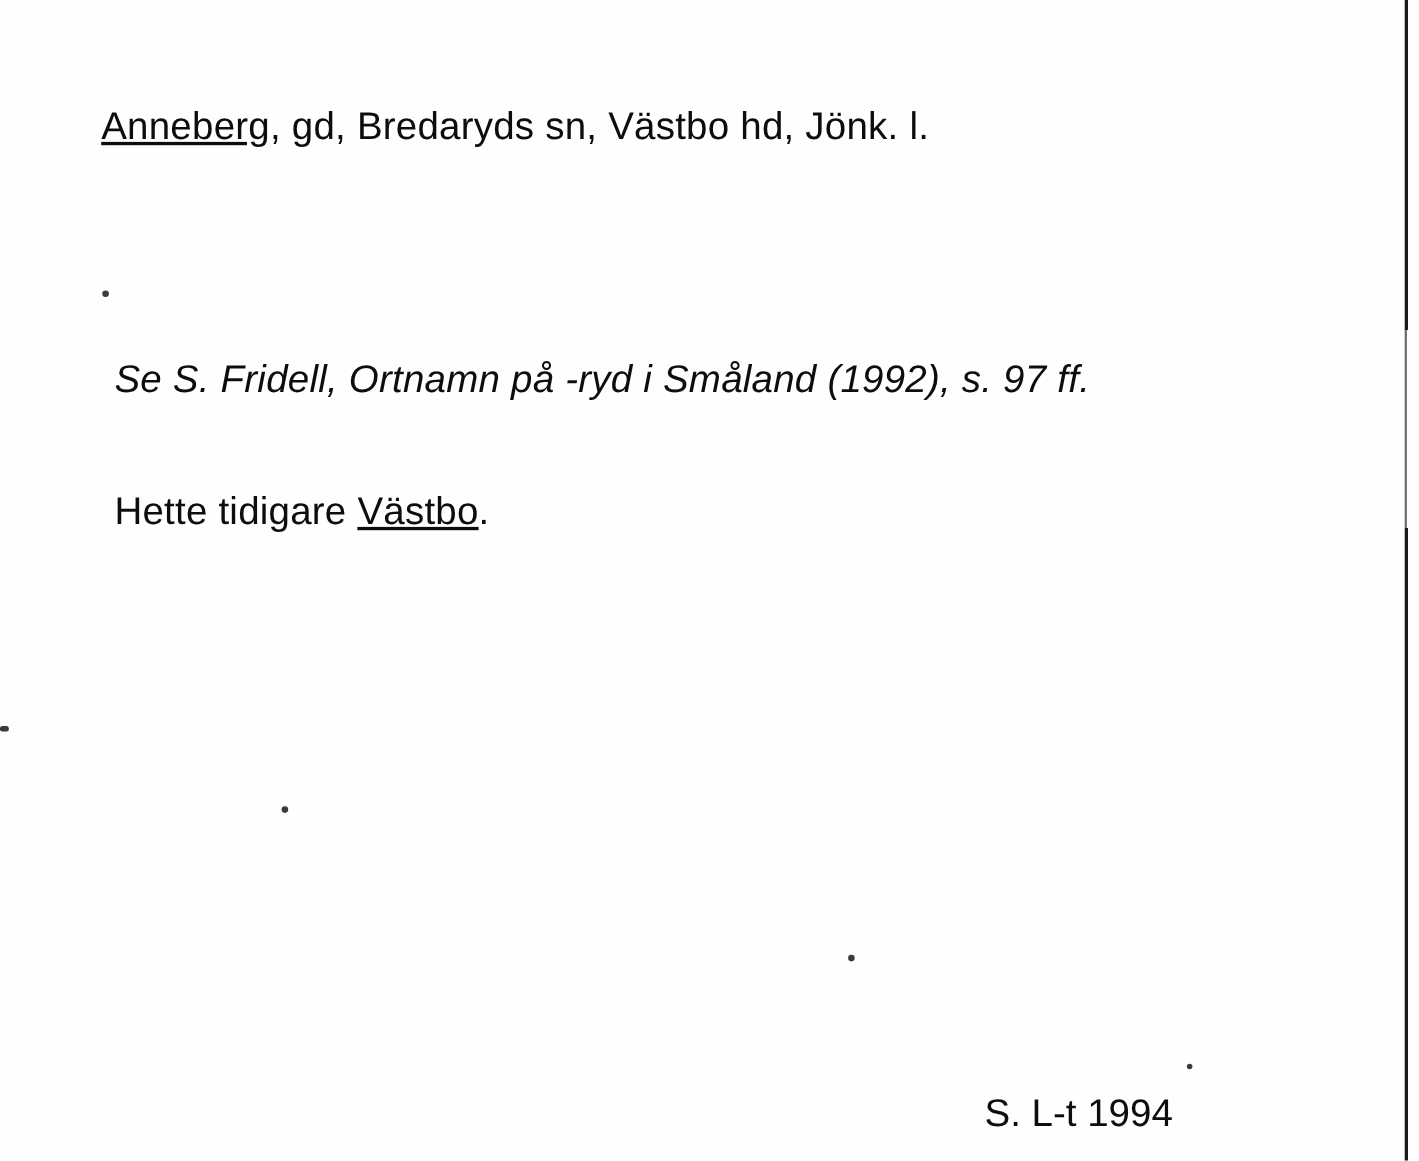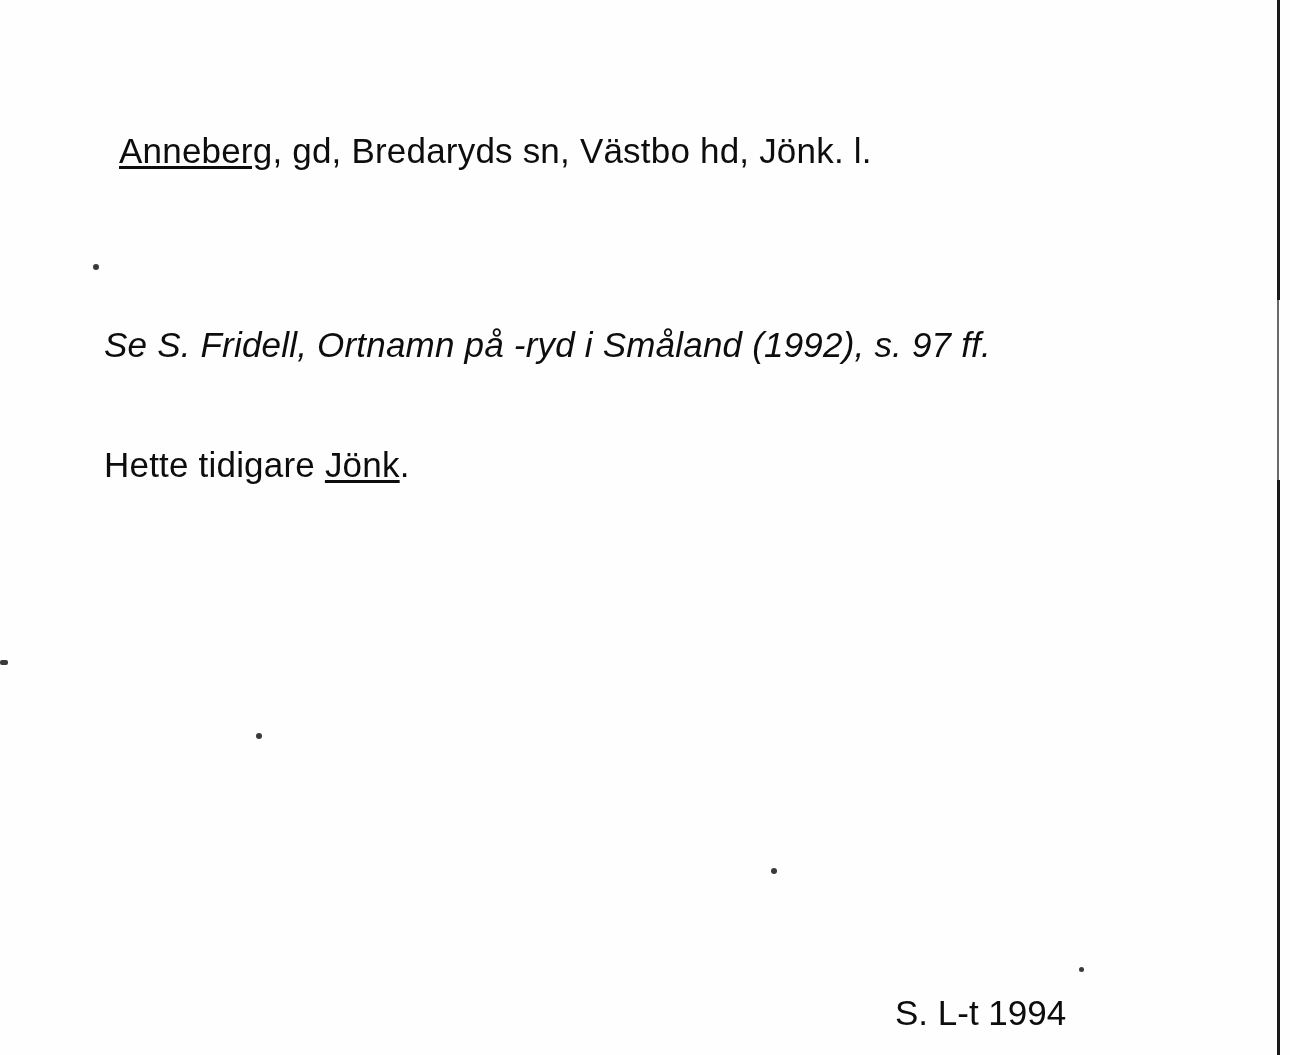--- a/index.html
+++ b/index.html
@@ -29,26 +29,25 @@
     bottom: 0;
     width: 3px;
     background: #1a1a1a;
   }
   .edge-line.seg-a { top: 0; height: 300px; left: 1277px; }
   .edge-line.seg-b { top: 300px; height: 180px; left: 1277px; width: 2px; background: #6b6b6b; }
   .edge-line.seg-c { top: 480px; bottom: 0; left: 1277px; }
 
   .headword-line {
     position: absolute;
-    left: 119px;
+    left: 92px;
     top: 95px;
     font-size: 35px;
     letter-spacing: 0.2px;
     white-space: nowrap;
-    margin-top: 36px;
   }
   .headword {
     text-decoration: underline;
     text-underline-offset: 3px;
   }
 
   .ref-line {
     position: absolute;
     left: 104px;
     top: 325px;
@@ -100,21 +99,21 @@
   <div class="edge-line seg-b"></div>
   <div class="edge-line seg-c"></div>
 
   <div class="headword-line">
     <span class="headword">Anneberg</span><span>, gd, Bredaryds sn, Västbo hd, Jönk. l.</span>
   </div>
 
   <div class="ref-line">Se S. Fridell, Ortnamn på -ryd i Småland (1992), s. 97 ff.</div>
 
   <div class="former-line">
-    <span>Hette tidigare </span><span class="former-name">Jönk</span><span>.</span>
+    <span>Hette tidigare </span><span class="former-name">Västbo</span><span>.</span>
   </div>
 
   <div class="signature">S. L-t 1994</div>
 
   <div class="speck s1"></div>
   <div class="speck s2"></div>
   <div class="speck s3"></div>
   <div class="speck s4"></div>
   <div class="speck s5"></div>
 

